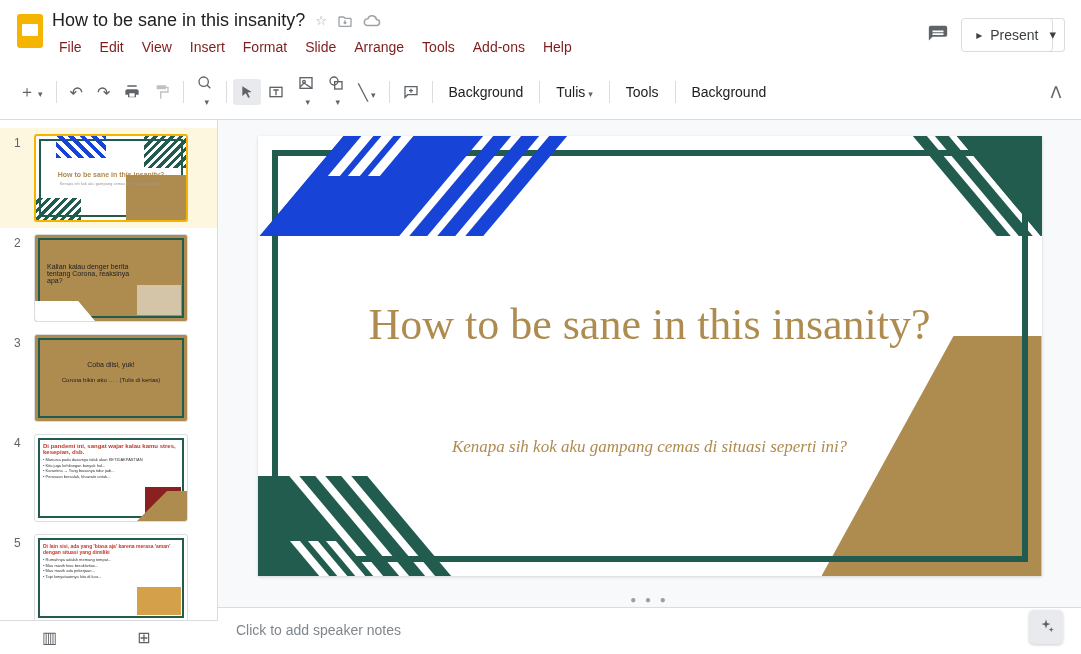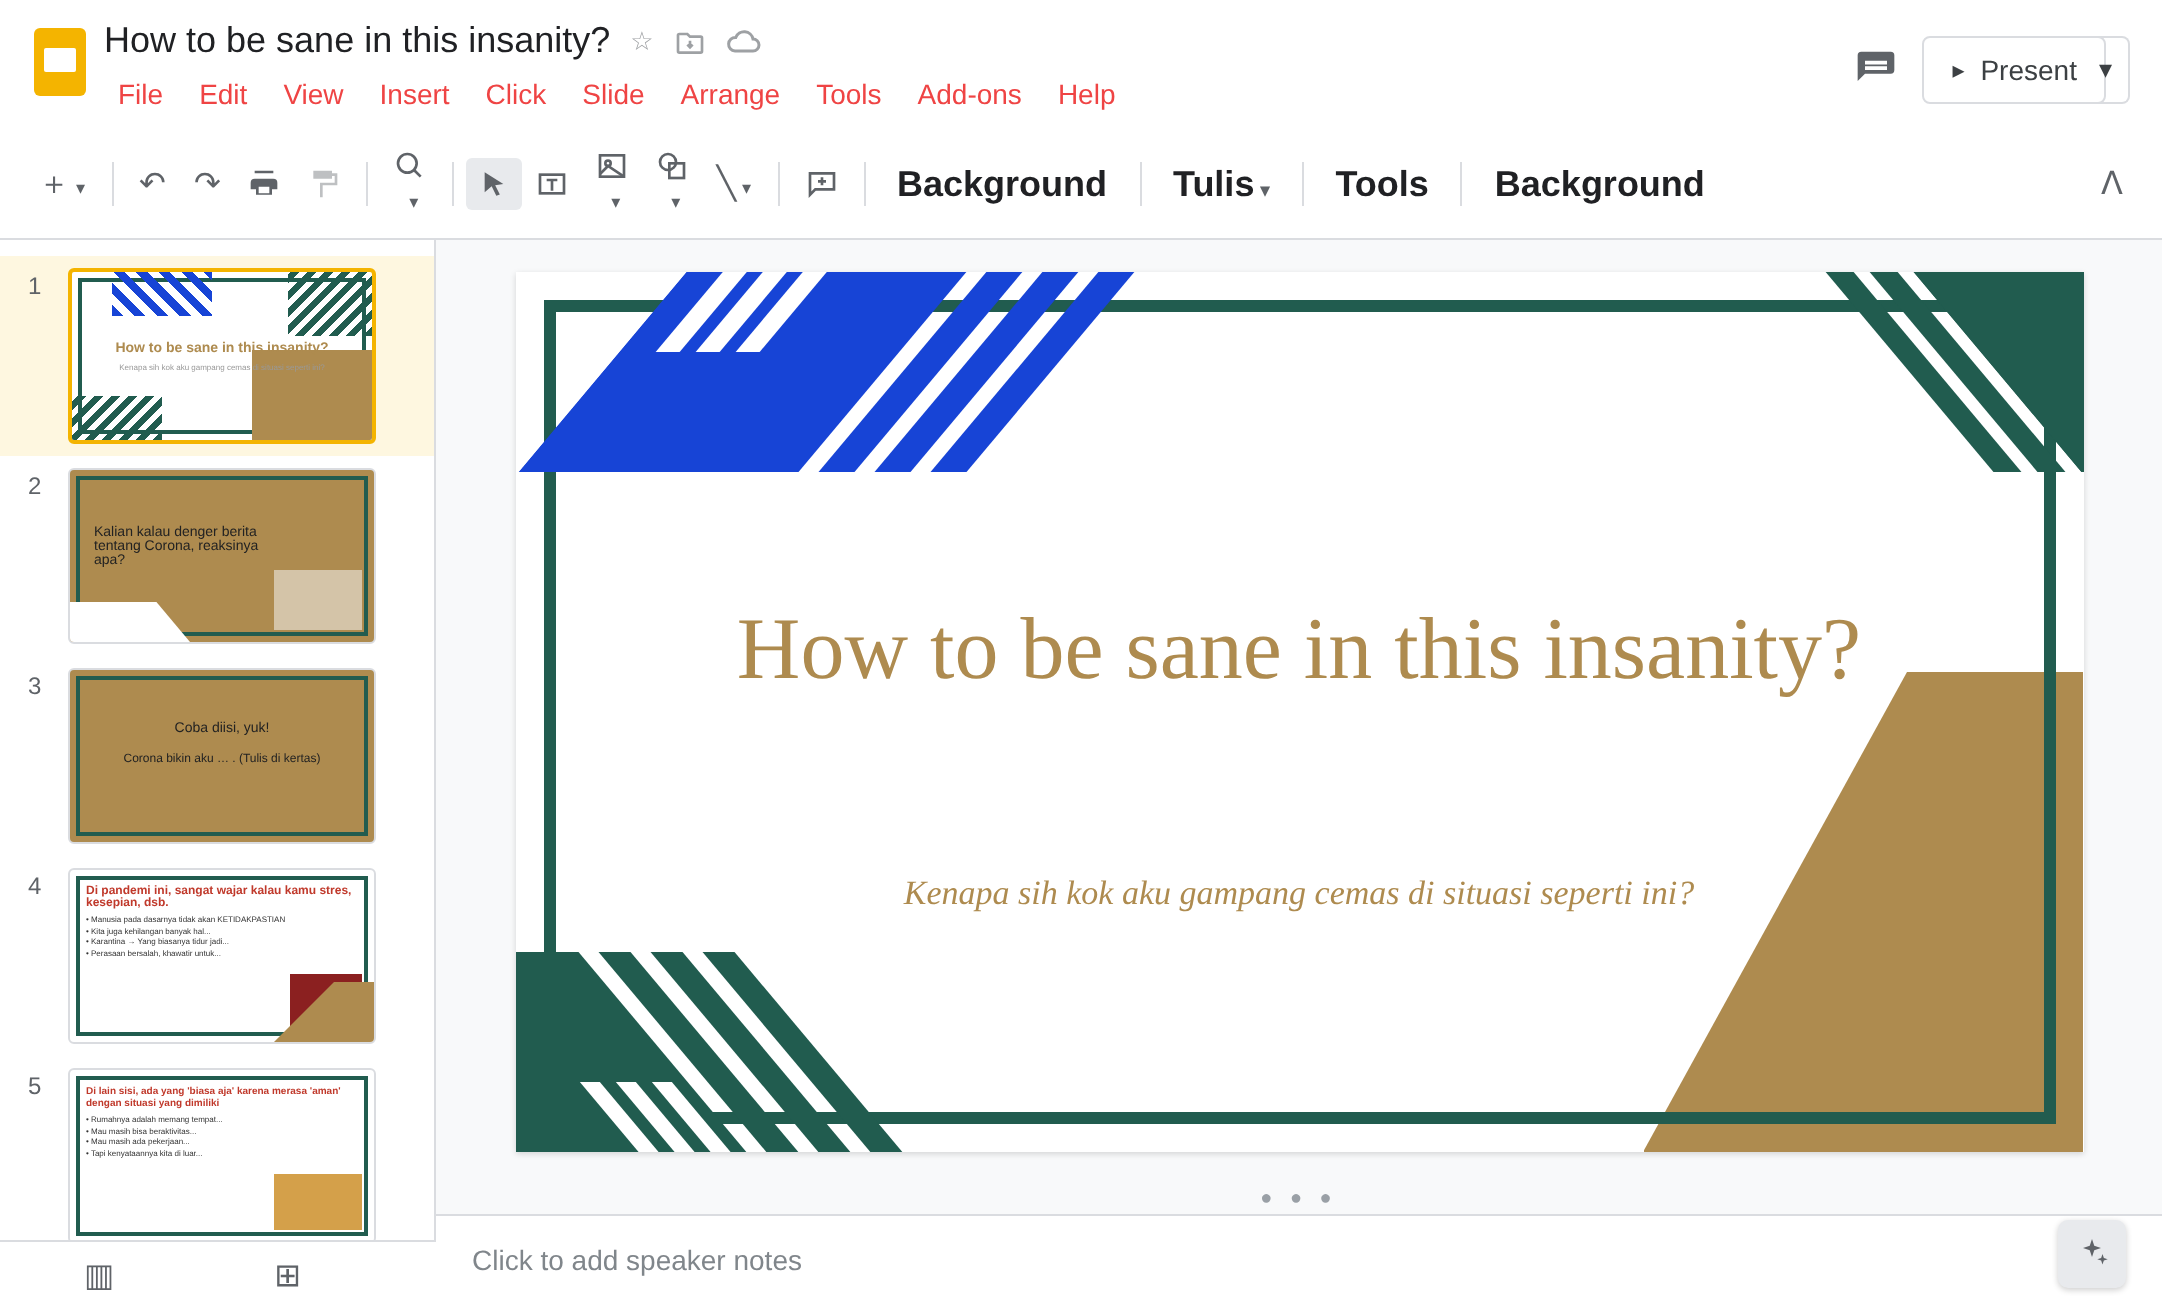--- a/index.html
+++ b/index.html
@@ -8,35 +8,35 @@
 
 .header { display: flex; align-items: flex-start; padding: 8px 12px 0 8px; }
 .logo-wrap { width: 44px; padding-top: 6px; display: flex; justify-content: center; }
 .logo { width: 26px; height: 34px; background: #f4b400; border-radius: 3px; position: relative; }
 .logo::after { content: ''; position: absolute; left: 5px; right: 5px; top: 10px; height: 12px; background: #fff; border-radius: 1px; }
 .title-area { flex: 1; }
 .title-row { display: flex; align-items: center; gap: 10px; padding: 2px 0 4px; }
 .doc-title { font-size: 18px; color: #202124; }
 .title-icon { color: #5f6368; opacity: 0.6; }
 .menus { display: flex; gap: 4px; }
-.menu-item { padding: 4px 7px; font-size: 14px; color: #ef4444; border-radius: 4px; cursor: pointer; }
+.menu-item { padding: 4px 7px; font-size: 14px; color: #7f1d1d; border-radius: 4px; cursor: pointer; }
 .last-edit { color: #5f6368; text-decoration: underline; padding: 4px 8px; font-size: 14px; }
 .header-right { display: flex; align-items: center; gap: 12px; padding-top: 10px; padding-right: 4px; }
 .comment-icon { color: #5f6368; }
 .present-btn { display: flex; align-items: center; gap: 8px; background: #fff; border: 1px solid #dadce0; border-radius: 4px; padding: 8px 14px; font-size: 14px; font-weight: 500; }
 .present-btn .play { font-size: 12px; }
 .present-drop { border: 1px solid #dadce0; border-left: none; border-radius: 0 4px 4px 0; padding: 8px 8px; margin-left: -12px; }
 .share-btn { display: flex; align-items: center; gap: 6px; background: #fbbc04; color: #202124; border-radius: 4px; padding: 9px 16px; font-size: 14px; font-weight: 500; }
 
 
 .toolbar { display: flex; align-items: center; padding: 4px 12px; border-bottom: 1px solid #dadce0; margin-top: 6px; }
 .tb-group { display: flex; align-items: center; }
 .tb-btn { padding: 6px 7px; color: #5f6368; border-radius: 3px; cursor: pointer; font-size: 16px; min-width: 26px; text-align: center; }
 .tb-sep { width: 1px; height: 22px; background: #dadce0; margin: 0 6px; }
-.tb-text { padding: 6px 10px; color: #202124; font-size: 18px; cursor: pointer; border-radius: 3px; font-weight: bold; }
+.tb-text { padding: 6px 10px; color: #202124; font-size: 14px; cursor: pointer; border-radius: 3px; }
 .drop::after { content: '▾'; font-size: 9px; margin-left: 3px; color: #5f6368; }
 .cursor-btn { background: #e8eaed; border-radius: 3px; }
 .collapse-btn { margin-left: auto; }
 
 
 .main { display: flex; height: 528px; }
 .film-strip { width: 218px; border-right: 1px solid #dadce0; overflow-y: auto; padding: 8px 0; }
 .thumb-row { display: flex; padding: 2px 8px 10px; }
 .thumb-num { width: 26px; font-size: 12px; color: #5f6368; text-align: left; padding-left: 6px; padding-top: 2px; }
 .thumb { width: 154px; height: 88px; background: #fff; border: 1px solid #dadce0; border-radius: 3px; position: relative; overflow: hidden; }
@@ -135,21 +135,21 @@
         <svg width="18" height="14" viewBox="0 0 24 16" fill="none" stroke="currentColor" stroke-width="2">
             <path d="M6 14h12a4 4 0 0 0 0-8 6 6 0 0 0-11.5-1A4.5 4.5 0 0 0 6 14z"></path>
           </svg>
       </span>
     </div>
     <div class="menus">
       <span class="menu-item">File</span>
       <span class="menu-item">Edit</span>
       <span class="menu-item">View</span>
       <span class="menu-item">Insert</span>
-      <span class="menu-item">Click</span>
+      <span class="menu-item">Format</span>
       <span class="menu-item">Slide</span>
       <span class="menu-item">Arrange</span>
       <span class="menu-item">Tools</span>
       <span class="menu-item">Add-ons</span>
       <span class="menu-item">Help</span>
     </div>
   </div>
   <div class="header-right">
     <span class="comment-icon">
       <svg width="22" height="22" viewBox="0 0 24 24" fill="currentColor">

